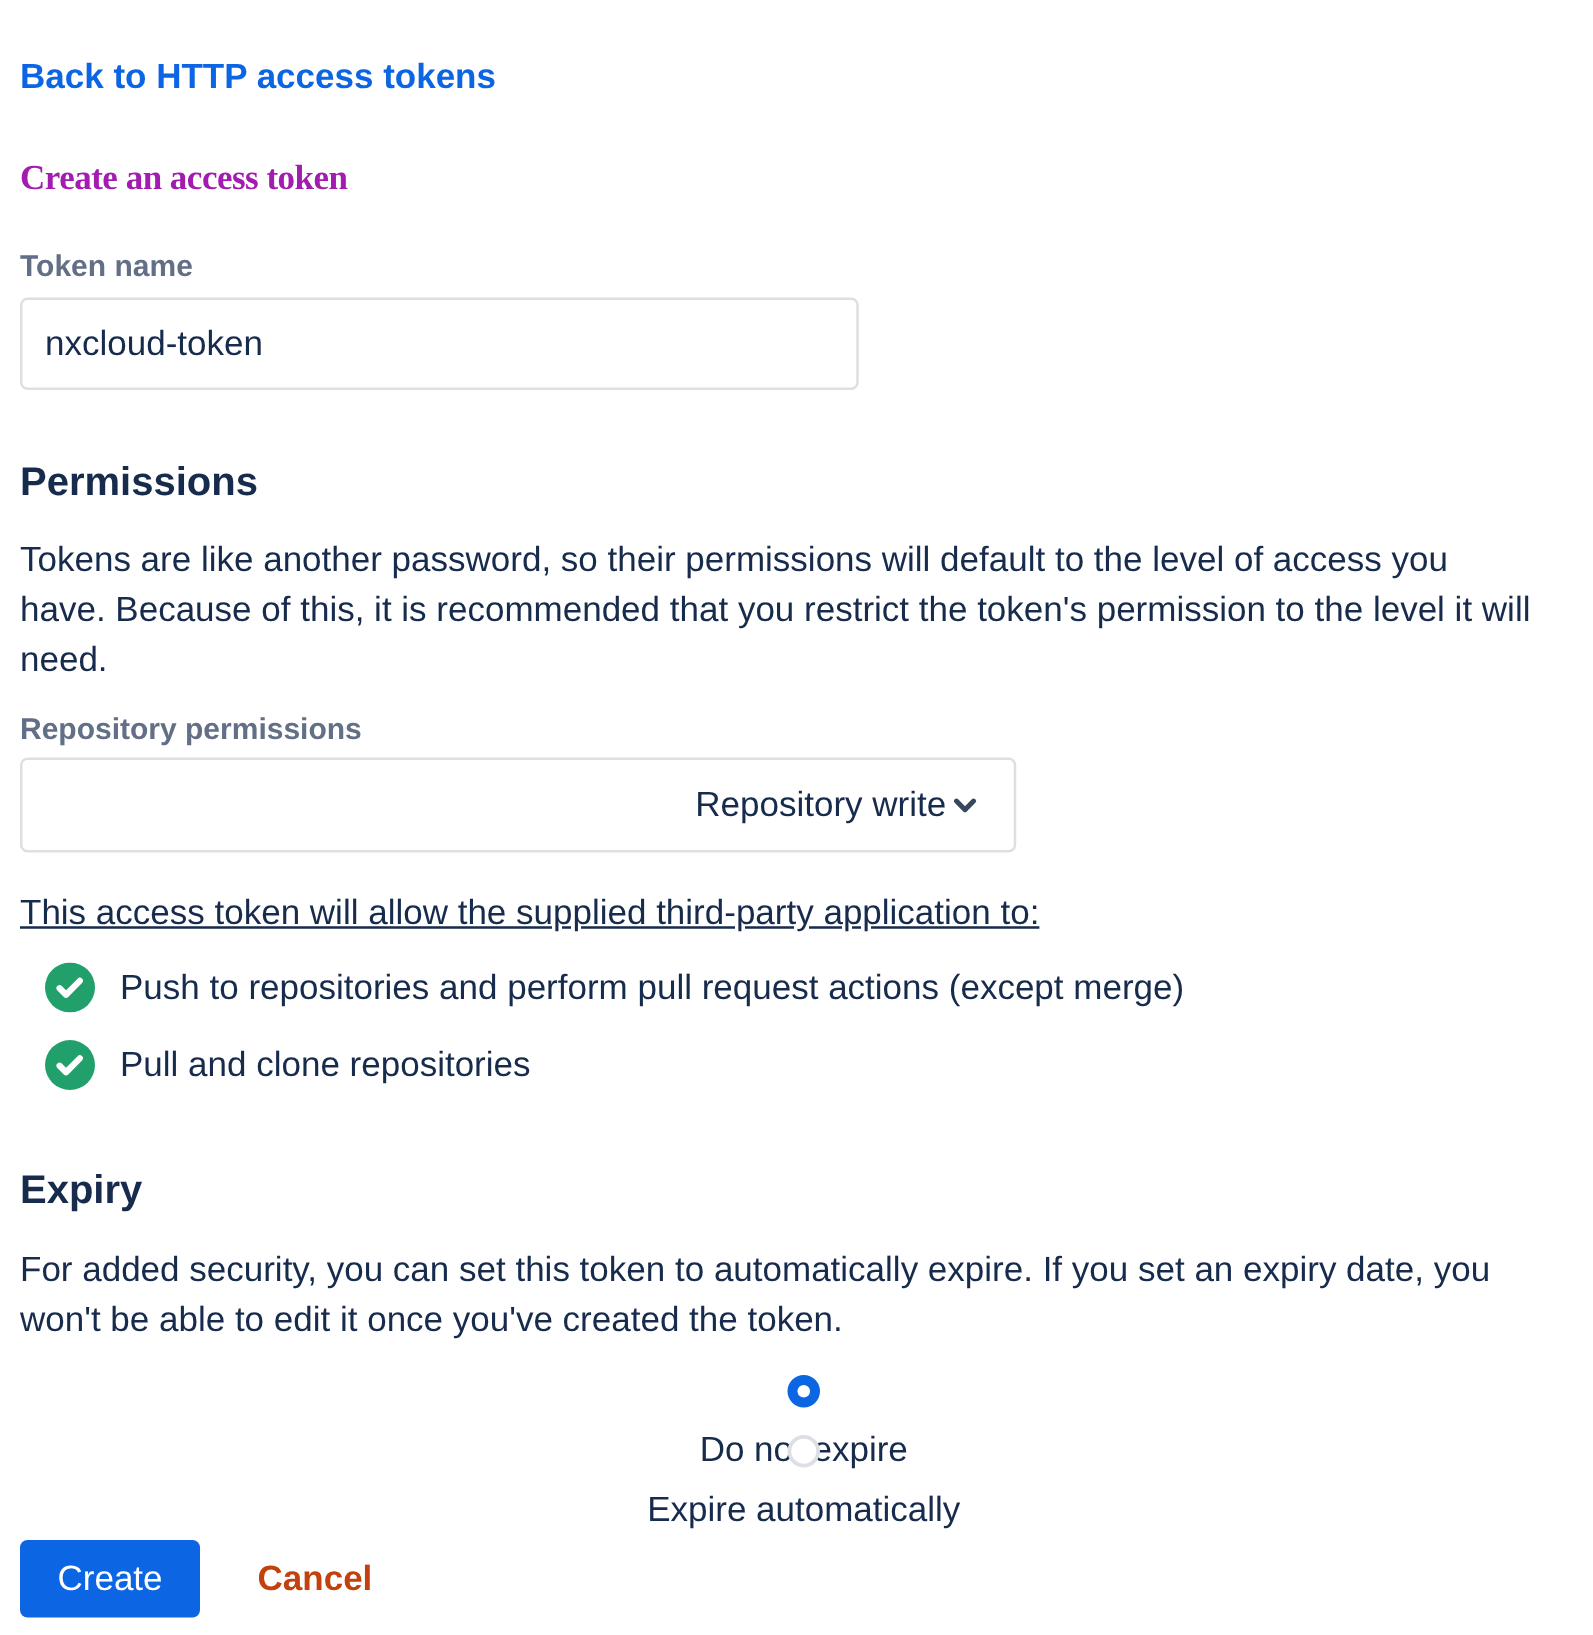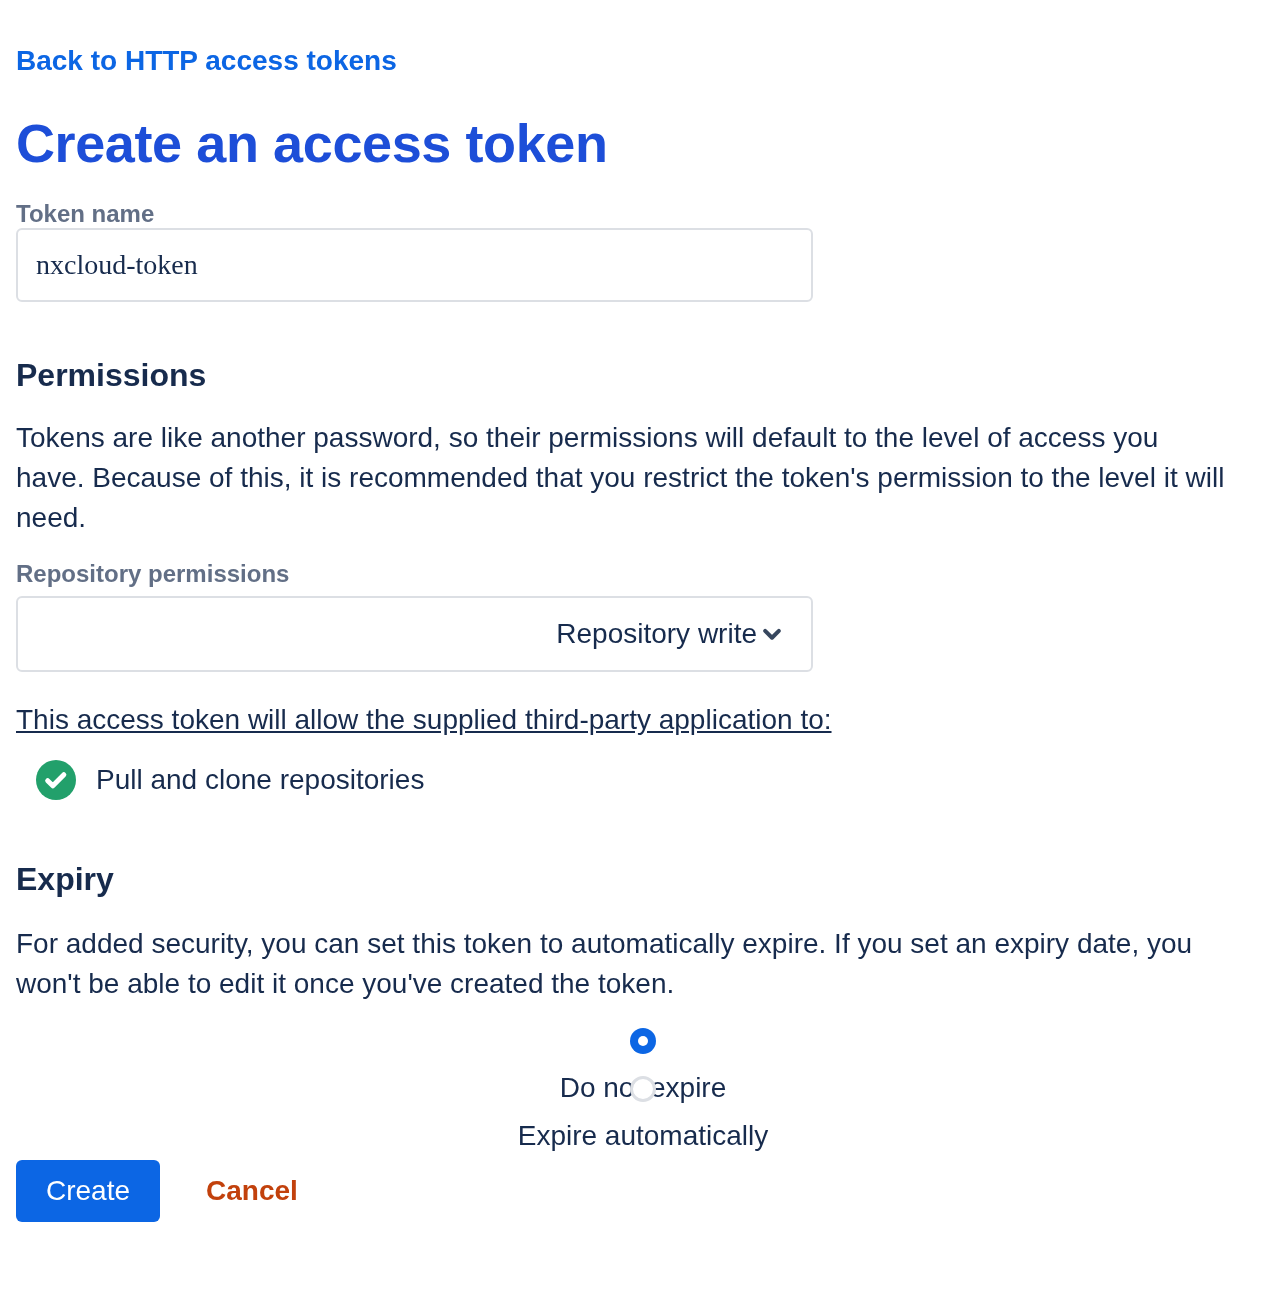--- a/index.html
+++ b/index.html
@@ -21,42 +21,44 @@
     display: inline-block;
     font-size: 28px;
     font-weight: 700;
     color: #0C66E4;
     text-decoration: none;
     line-height: 34px;
     cursor: pointer;
   }
   h1.page-title {
     margin: 42px 0 0 0;
-    font-size: 54px;
+    font-size: 28px;
     line-height: 46px;
     font-weight: 700;
     letter-spacing: -0.4px;
-    color: #1d4ed8;
+    color: #a21caf;
+    font-family: Liberation Serif, serif;
   }
   .field-label {
     display: block;
     margin-top: 34px;
     font-size: 24px;
     line-height: 28px;
     font-weight: 700;
     color: #626F86;
   }
   input.text-input {
     display: block;
-    width: 797px;
+    margin-top: 10px;
+    width: 671px;
     height: 74px;
     border: 2px solid #DCDFE4;
     border-radius: 6px;
     padding: 0 18px;
-    font-family: Liberation Serif, serif;
+    font-family: Liberation Sans, sans-serif;
     font-size: 28px;
     color: #172B4D;
     background: #ffffff;
     outline: none;
   }
   h2.section-heading {
     margin: 54px 0 0 0;
     font-size: 32px;
     line-height: 38px;
     font-weight: 700;
@@ -192,20 +194,29 @@
     <span style="display:flex;">
       <svg width="30" height="30" viewBox="0 0 24 24">
         <path d="M6.5 9.5l5.5 5.5 5.5-5.5" stroke="#37475E" stroke-width="3.2" fill="none" stroke-linecap="round" stroke-linejoin="round"></path>
       </svg>
     </span>
   </div>
 
   <p class="body-text allow-intro">This access token will allow the supplied third-party application to:</p>
 
   <ul class="allow-list">
+    <li>
+      <span class="check-icon">
+        <svg width="40" height="40" viewBox="0 0 24 24">
+          <circle cx="12" cy="12" r="12" fill="#22A06B"></circle>
+          <path d="M7 12.4l3.1 3.1 6.6-6.7" stroke="#ffffff" stroke-width="3" fill="none" stroke-linecap="round" stroke-linejoin="round"></path>
+        </svg>
+      </span>
+      <span class="allow-text">Push to repositories and perform pull request actions (except merge)</span>
+    </li>
     <li>
       <span class="check-icon">
         <svg width="40" height="40" viewBox="0 0 24 24">
           <circle cx="12" cy="12" r="12" fill="#22A06B"></circle>
           <path d="M7 12.4l3.1 3.1 6.6-6.7" stroke="#ffffff" stroke-width="3" fill="none" stroke-linecap="round" stroke-linejoin="round"></path>
         </svg>
       </span>
       <span class="allow-text">Pull and clone repositories</span>
     </li>
   </ul>

